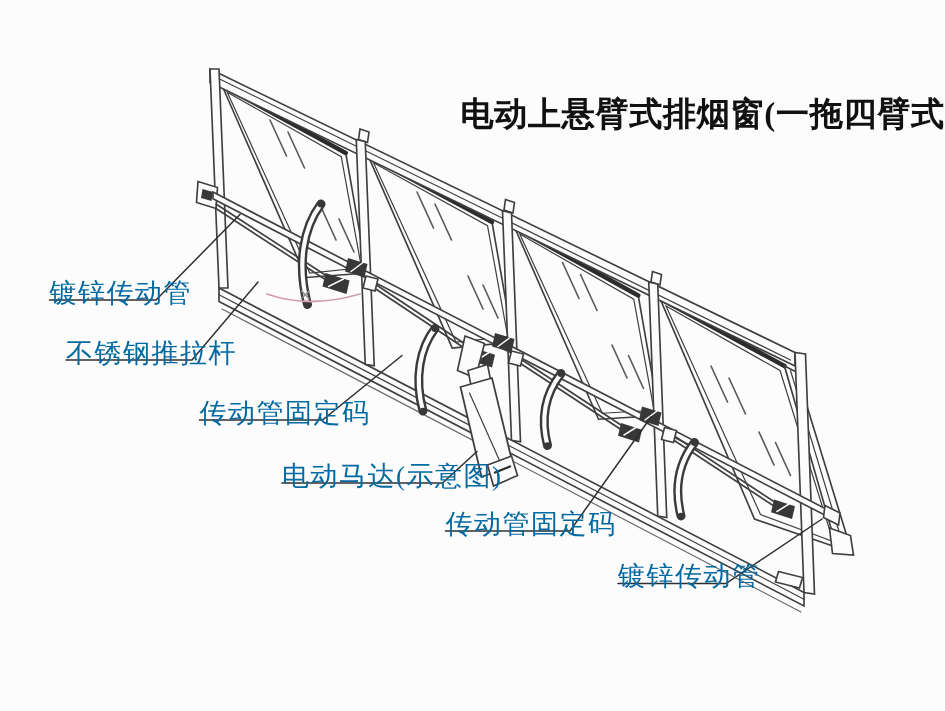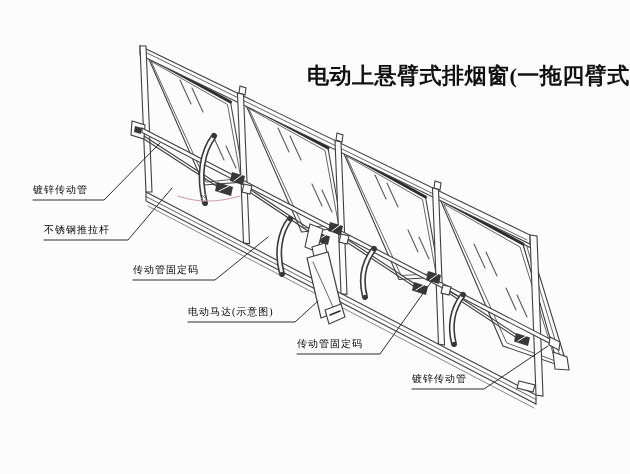--- a/index.html
+++ b/index.html
@@ -8,21 +8,21 @@
     background:#fcfcfc;overflow:hidden;
     font-family:"Liberation Serif","DejaVu Serif",serif;
   }
   .art{position:absolute;left:0;top:0;}
   .diagram-title{
     position:absolute;left:307px;top:61px;width:310px;
     font-size:22px;font-weight:bold;color:#111;
     letter-spacing:0.5px;white-space:nowrap;
   }
   .part-label{
-    position:absolute;font-size:10px;color:#000000;
+    position:absolute;font-size:18px;color:#0369a1;
     letter-spacing:1px;white-space:nowrap;
   }
   .lbl1{left:33px;top:183px;}
   .lbl2{left:44px;top:223px;}
   .lbl3{left:133px;top:263px;}
   .lbl4{left:188px;top:305px;}
   .lbl5{left:297px;top:337px;}
   .lbl6{left:412px;top:372px;}
 </style>
 </head>

